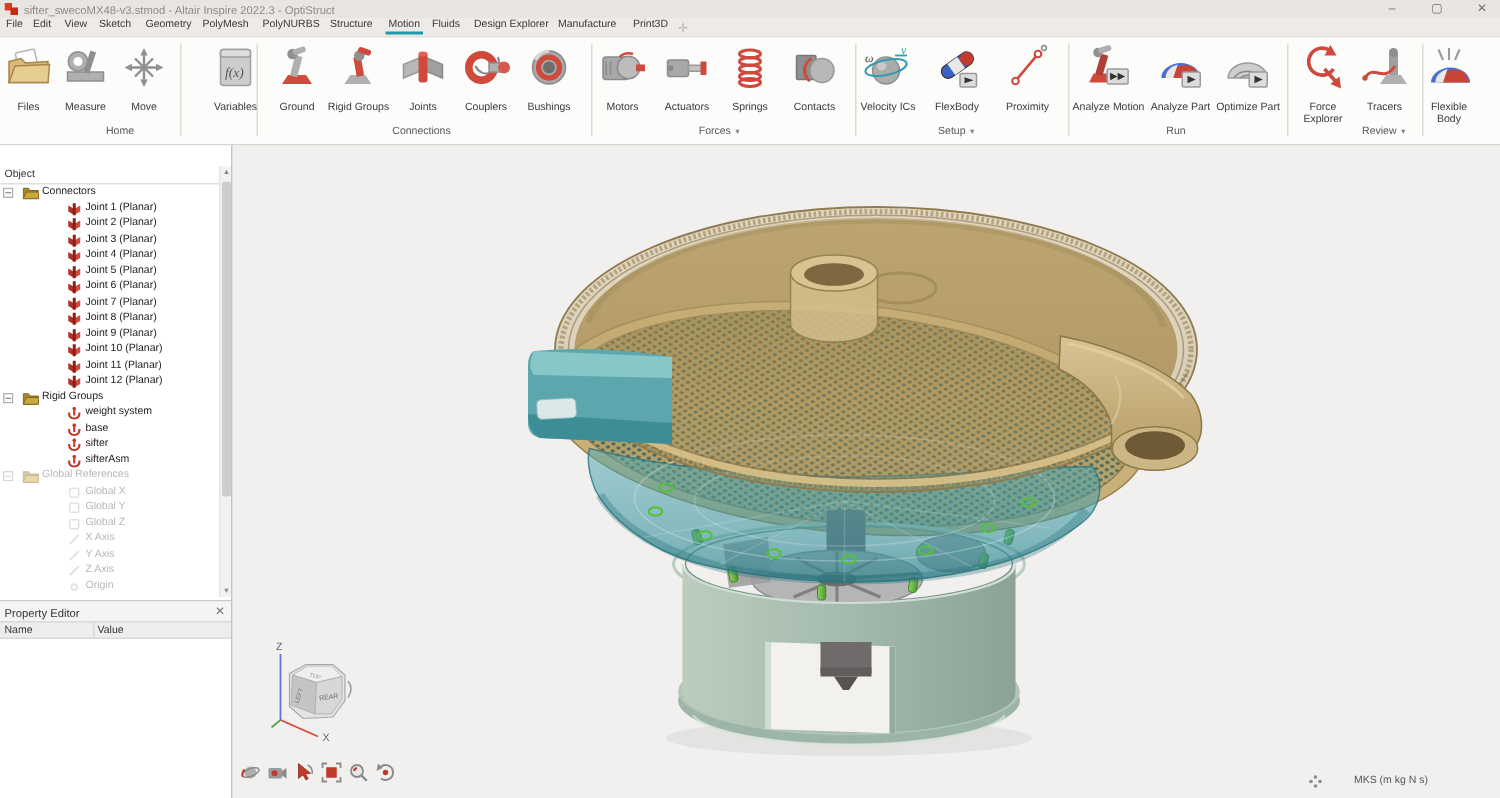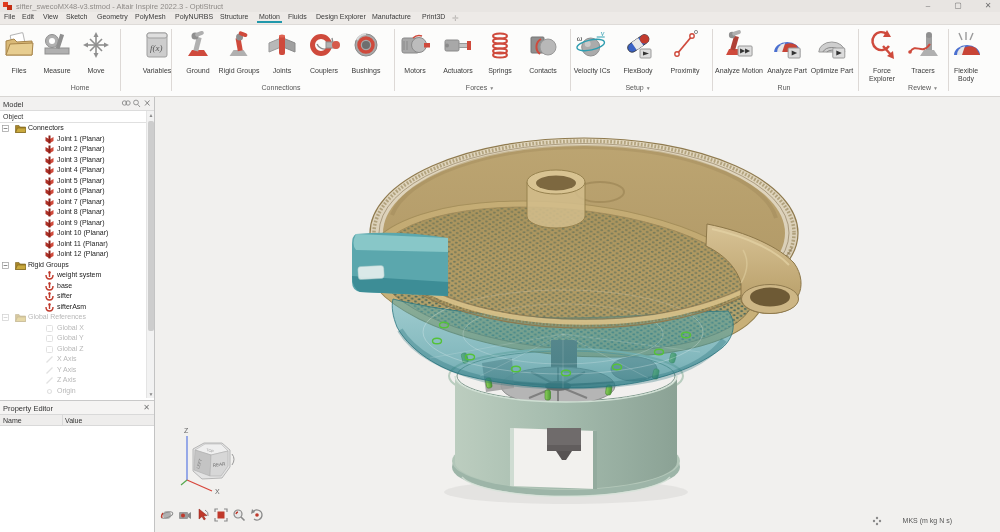--- a/index.html
+++ b/index.html
@@ -354,37 +354,20 @@
             </g>
           </svg></div>
         <div class="rb-label">
           <div>Flexible</div>
           <div>Body</div>
         </div>
       </div>
     </div>
 
   <div class="leftcol">
-    <div class="mp-header">
-      <span class="mp-title">Model</span>
-      <svg class="mp-icons" width="30" height="10" viewBox="0 0 30 10">
-        <g>
-            <circle cx="3.5" cy="4" r="2.2" fill="none" stroke="#8a8a8a" stroke-width="0.9"></circle>
-            <circle cx="7" cy="4" r="2.2" fill="none" stroke="#8a8a8a" stroke-width="0.9"></circle>
-          </g>
-        <g>
-            <circle cx="15" cy="3.5" r="2.4" fill="none" stroke="#8a8a8a" stroke-width="0.9"></circle>
-            <line x1="16.8" y1="5.5" x2="19" y2="8" stroke="#8a8a8a" stroke-width="0.9"></line>
-          </g>
-        <g>
-            <line x1="24" y1="1.5" x2="28.5" y2="6.5" stroke="#777" stroke-width="0.9"></line>
-            <line x1="28.5" y1="1.5" x2="24" y2="6.5" stroke="#777" stroke-width="0.9"></line>
-          </g>
-      </svg>
-    </div>
     <div class="obj-row">
       <span class="obj-label">Object</span>
     </div>
     <div class="tree" id="tree">
         <div class="tree-row" style="top: 0px;"><span><svg width="7" height="7" viewBox="0 0 7 7" style="position:absolute;left:2px;top:2px">
               <rect x="0.5" y="0.5" width="6" height="6" fill="#fff" stroke="#9a9a9a" stroke-width="0.7"></rect>
               <line x1="1.6" y1="3.5" x2="5.4" y2="3.5" stroke="#6f6f6f" stroke-width="0.8"></line>
             </svg></span><svg width="11" height="9" viewBox="0 0 11 9" style="position: absolute; left: 15px; top: 1px;">
             <path d="M0.5,1.5 L4,1.5 L5,3 L10.5,3 L10.5,8.5 L0.5,8.5 Z" fill="#a8862a" stroke="#7a611c" stroke-width="0.6"></path>
             <path d="M0.5,8.5 L2.5,4 L11,4 L10.5,8.5 Z" fill="#c9a93e" stroke="#7a611c" stroke-width="0.6"></path>

